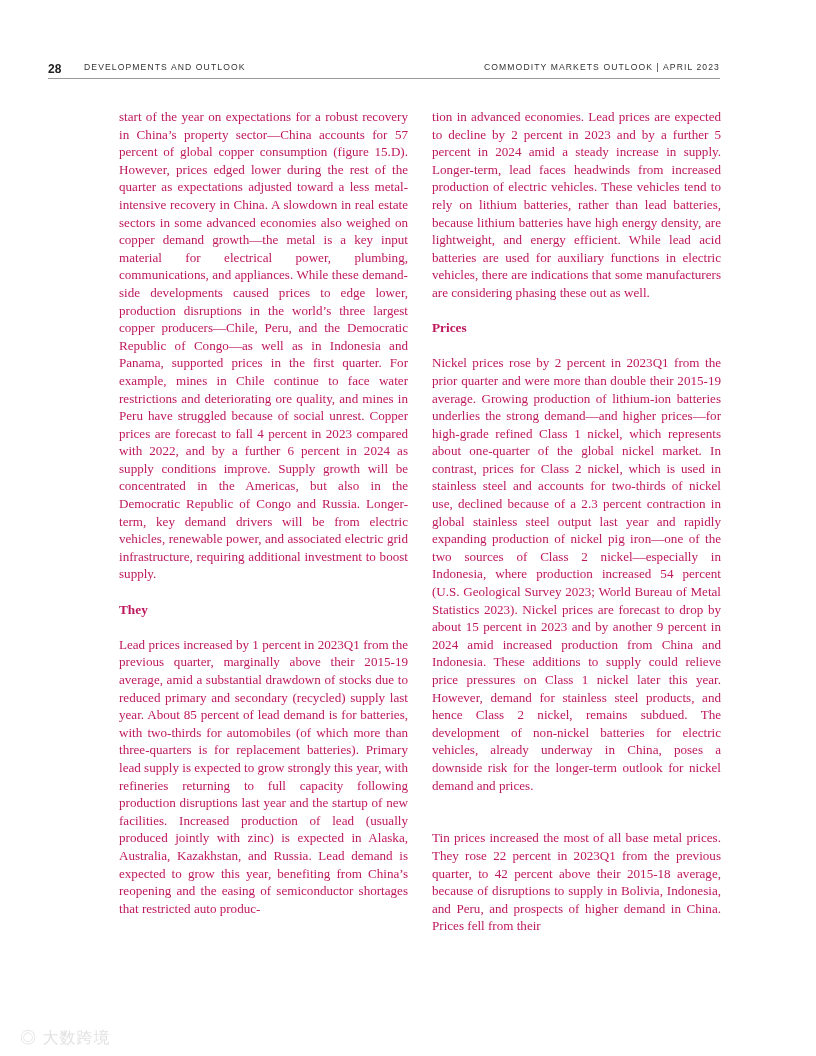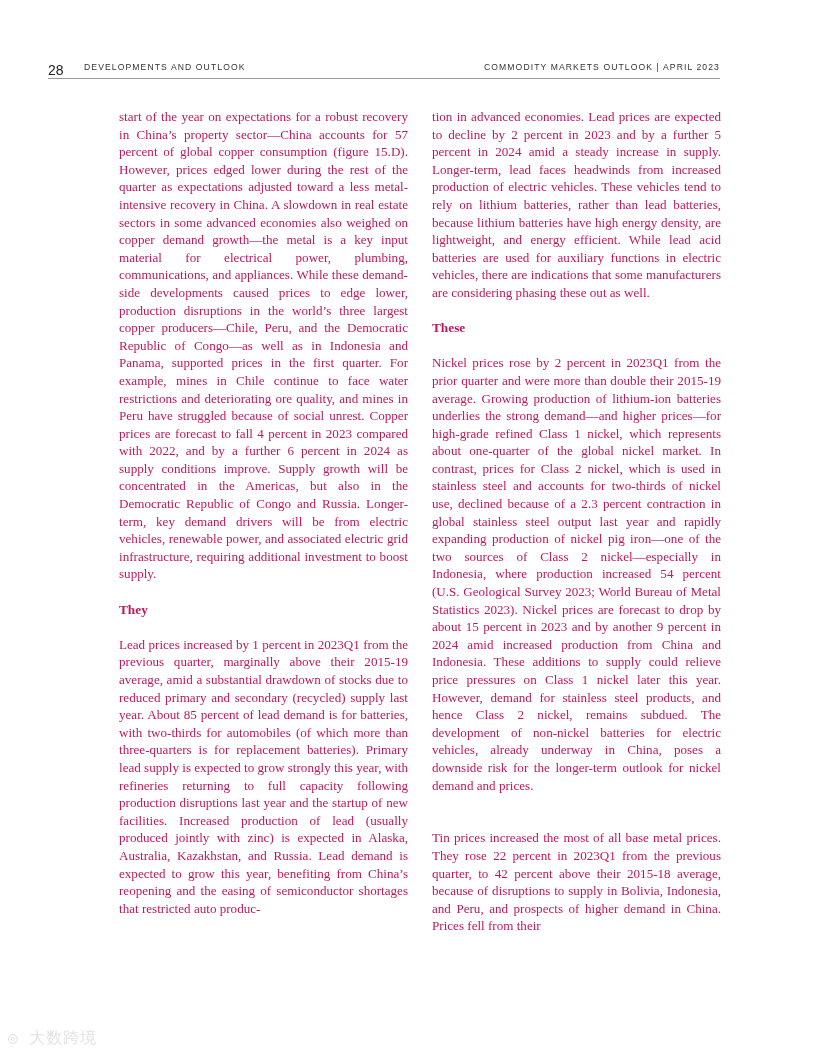--- a/index.html
+++ b/index.html
@@ -1,32 +1,32 @@
 <!DOCTYPE html>
 <html><head>
 <meta charset="utf-8">
 <style>
   html, body { margin: 0; padding: 0; background: #ffffff; }
   body { width: 816px; height: 1056px; position: relative; overflow: hidden; }
   .header { position: absolute; left: 48px; right: 96px; top: 62px; height: 14px;
     font-family: "Liberation Sans", sans-serif; font-size: 8.6px; letter-spacing: 1.1px; color: #333; }
-  .page-num { position: absolute; left: 0; top: 0; font-weight: normal; color: #222; letter-spacing: 0; font-size: 14px; }
+  .page-num { position: absolute; left: 0; top: 0; font-weight: bold; color: #222; letter-spacing: 0; font-size: 12px; }
   .section { position: absolute; left: 36px; top: 0; }
   .pub { position: absolute; right: 0; top: 0; }
   .rule { position: absolute; left: 48px; width: 672px; top: 78px; height: 1px; background: #9a9a9a; }
   .col { position: absolute; top: 108px; width: 289px;
     font-family: "Liberation Serif", serif; font-size: 13.1px; line-height: 17.6px; color: #be185d;
     text-align: justify; hyphens: manual; }
   .col-left { left: 119px; }
   .col-right { left: 432px; }
   .col p { margin: 0; }
   .col h3 { margin: 0; font-size: 13.3px; font-weight: bold; line-height: 17.6px; }
   .gap1 { height: 17.6px; }
   .gap2 { height: 17.6px; }
-  .watermark { position: absolute; left: 8px; top: 1028px; font-family: Liberation Mono, monospace;
+  .watermark { position: absolute; left: 20px; top: 1028px; font-family: Liberation Sans, sans-serif;
     font-size: 16px; color: #e2e2e2; letter-spacing: 1px; }
 </style>
 </head>
 <body>
 
 <div class="header">
   <span class="page-num">28</span>
   <span class="section">DEVELOPMENTS AND OUTLOOK</span>
   <span class="pub">COMMODITY MARKETS OUTLOOK | APRIL 2023</span>
 </div>
@@ -36,21 +36,21 @@
   <p>start of the year on expectations for a robust recovery in China’s property sector—China accounts for 57 percent of global copper consumption (figure 15.D). However, prices edged lower during the rest of the quarter as expectations adjusted toward a less metal-intensive recovery in China. A slowdown in real estate sectors in some advanced economies also weighed on copper demand growth—the metal is a key input material for electrical power, plumbing, communications, and appliances. While these demand-side developments caused prices to edge lower, production disruptions in the world’s three largest copper producers—Chile, Peru, and the Democratic Republic of Congo—as well as in Indonesia and Panama, supported prices in the first quarter. For example, mines in Chile continue to face water restrictions and deteriora­ting ore quality, and mines in Peru have struggled because of social unrest. Copper prices are forecast to fall 4 percent in 2023 compared with 2022, and by a further 6 percent in 2024 as supply conditions improve. Supply growth will be concentrated in the Americas, but also in the Democratic Republic of Congo and Russia. Longer-term, key demand drivers will be from electric vehicles, renewable power, and associated electric grid infrastructure, requiring additional investment to boost supply.</p>
   <div class="gap1"></div>
   <h3>They</h3>
   <div class="gap2"></div>
   <p>Lead prices increased by 1 percent in 2023Q1 from the previous quarter, marginally above their 2015-19 average, amid a substantial drawdown of stocks due to reduced primary and secondary (recycled) supply last year. About 85 percent of lead demand is for batteries, with two-thirds for automobiles (of which more than three-quarters is for replacement batteries). Primary lead supply is expected to grow strongly this year, with refineries returning to full capacity following production disruptions last year and the startup of new facilities. Increased production of lead (usually produced jointly with zinc) is expected in Alaska, Australia, Kazakhstan, and Russia. Lead demand is expected to grow this year, benefiting from China’s reopening and the easing of semi­conductor shortages that restricted auto produc-</p>
 </div>
 
 <div class="col col-right">
   <p>tion in advanced economies. Lead prices are expected to decline by 2 percent in 2023 and by a further 5 percent in 2024 amid a steady increase in supply. Longer-term, lead faces headwinds from increased production of electric vehicles. These vehicles tend to rely on lithium batteries, rather than lead batteries, because lithium batteries have high energy density, are lightweight, and energy efficient. While lead acid batteries are used for auxiliary functions in electric vehicles, there are indications that some manufacturers are considering phasing these out as well.</p>
   <div class="gap1"></div>
-  <h3>These</h3>
+  <h3>Prices</h3>
   <div class="gap2"></div>
   <p>Nickel prices rose by 2 percent in 2023Q1 from the prior quarter and were more than double their 2015-19 average. Growing production of lithium-ion batteries underlies the strong demand—and higher prices—for high-grade refined Class 1 nickel, which represents about one-quarter of the global nickel market. In contrast, prices for Class 2 nickel, which is used in stainless steel and accounts for two-thirds of nickel use, declined because of a 2.3 percent contraction in global stainless steel output last year and rapidly expanding production of nickel pig iron—one of the two sources of Class 2 nickel—especially in Indonesia, where production increased 54 percent (U.S. Geological Survey 2023; World Bureau of Metal Statistics 2023). Nickel prices are forecast to drop by about 15 percent in 2023 and by another 9 percent in 2024 amid increased production from China and Indonesia. These additions to supply could relieve price pressures on Class 1 nickel later this year. However, demand for stainless steel products, and hence Class 2 nickel, remains subdued. The development of non-nickel batteries for electric vehicles, already underway in China, poses a downside risk for the longer-term outlook for nickel demand and prices.</p>
   <div class="gap1"></div>
   <div class="gap2"></div>
   <p>Tin prices increased the most of all base metal prices. They rose 22 percent in 2023Q1 from the previous quarter, to 42 percent above their 2015-18 average, because of disruptions to supply in Bolivia, Indonesia, and Peru, and prospects of higher demand in China. Prices fell from their</p>
 </div>
 
 <div class="watermark">
   <span>◎</span>
   <span>大数跨境</span>

